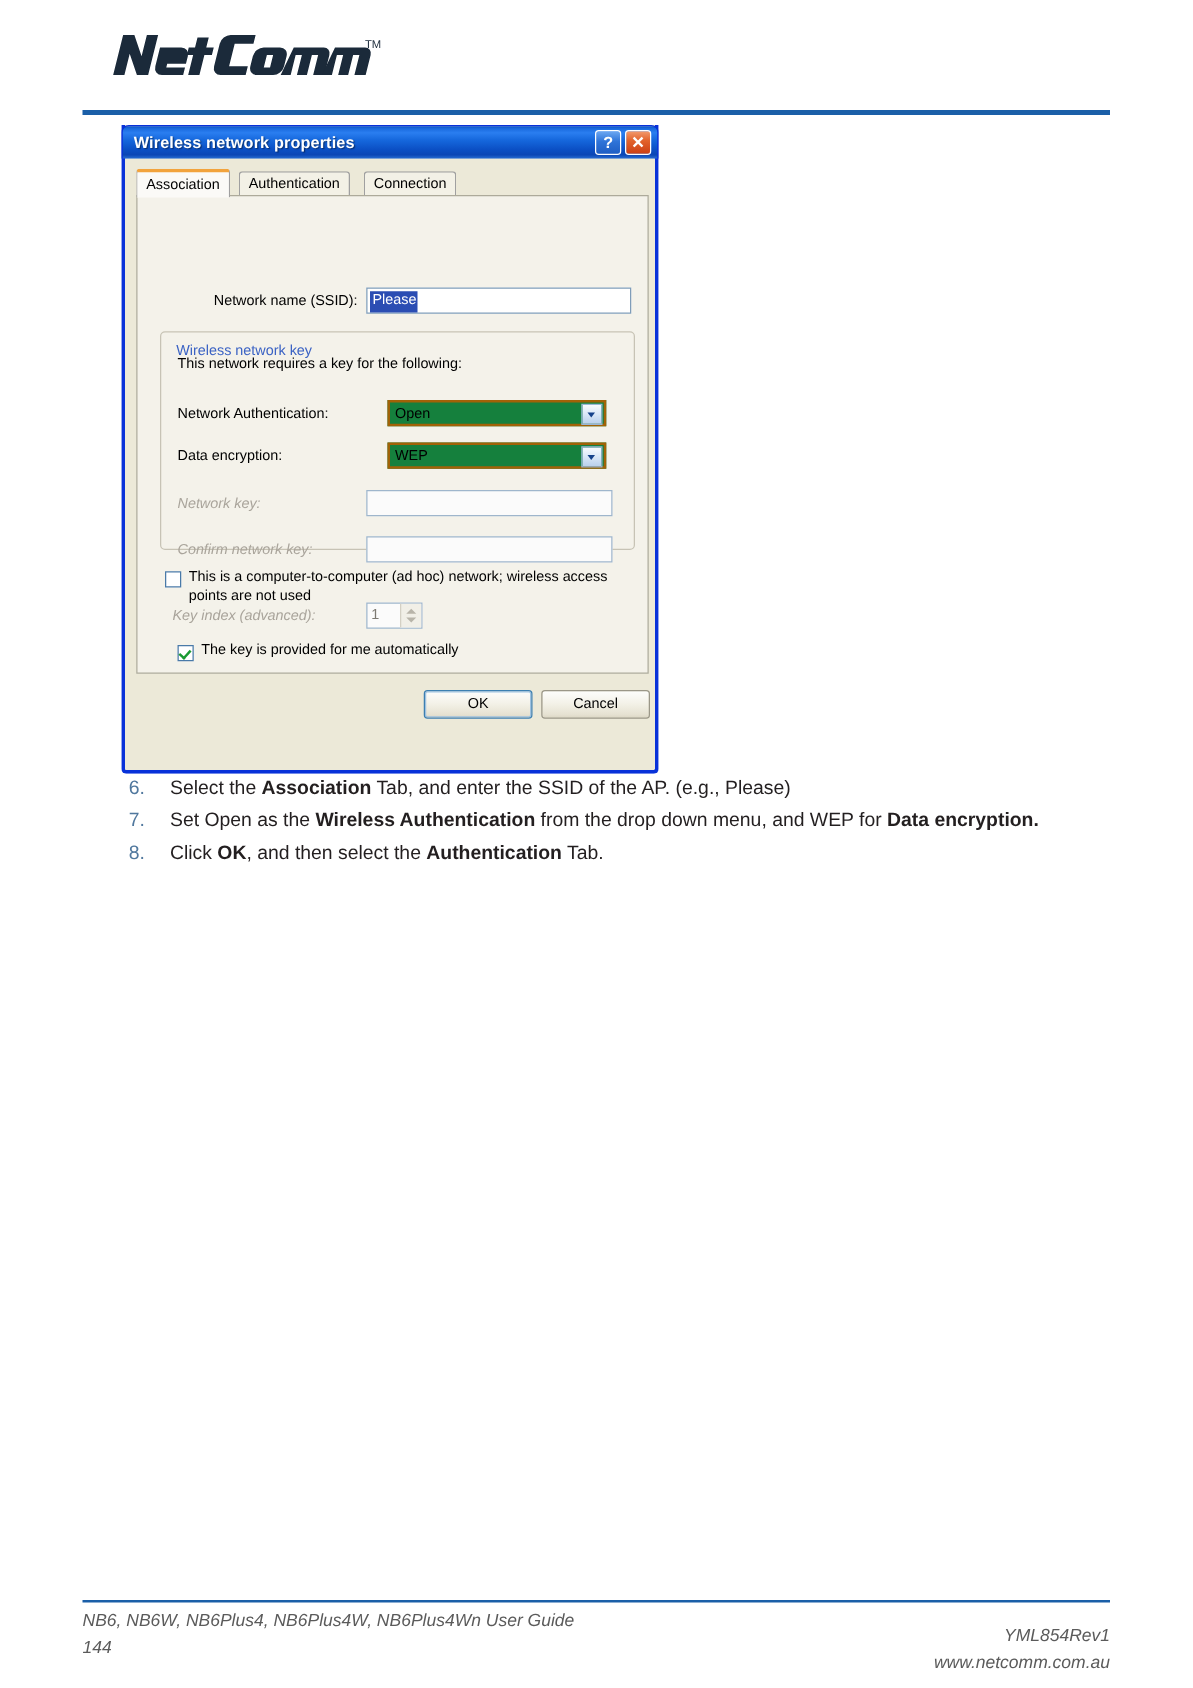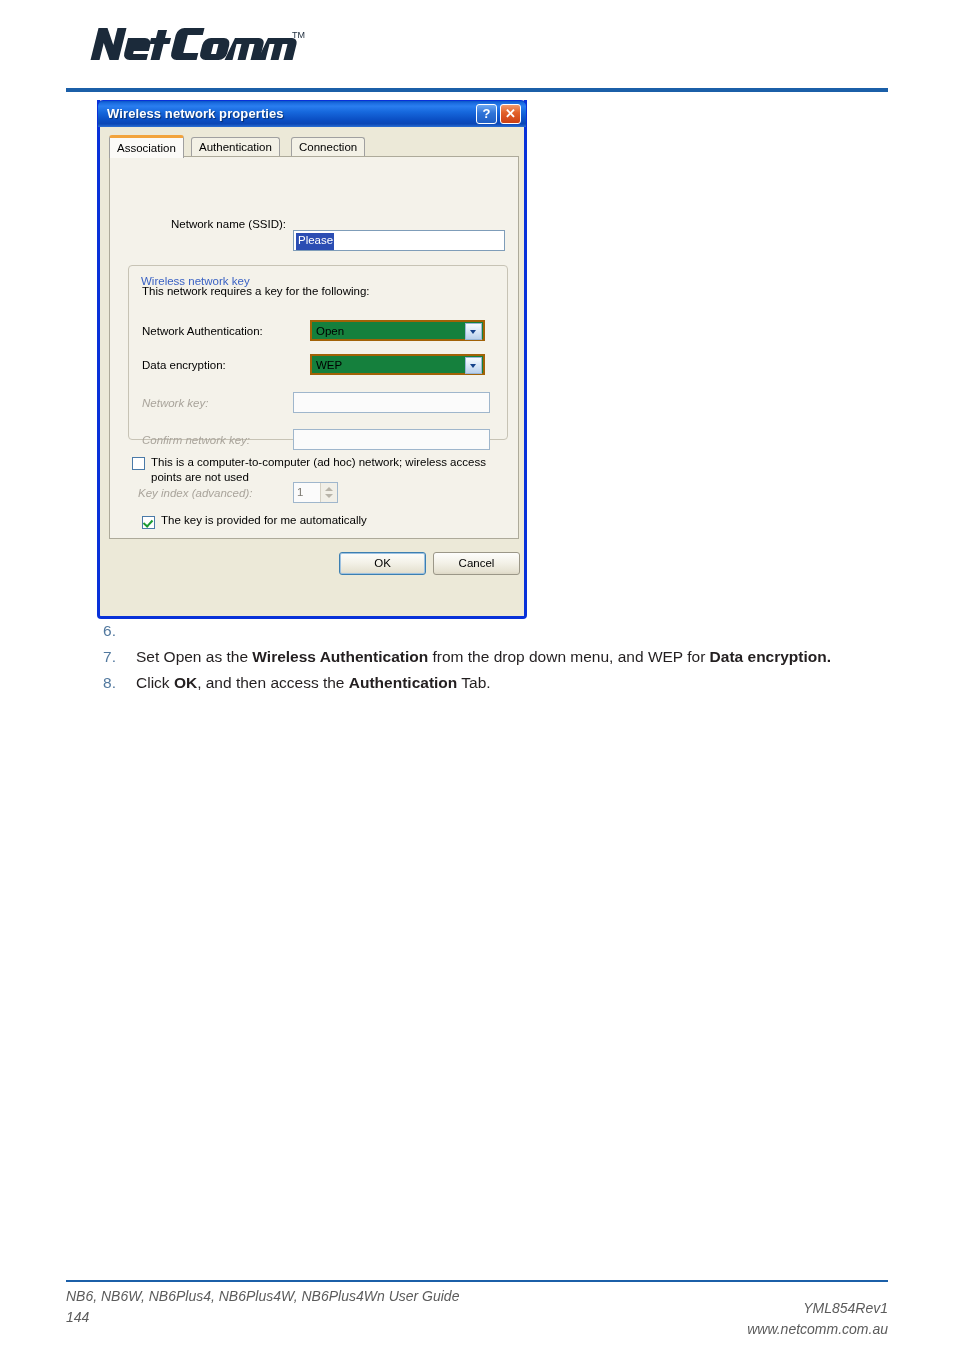--- a/index.html
+++ b/index.html
@@ -166,21 +166,21 @@
     white-space: nowrap;
   }
   .xp-textbox.disabled { background: #fbfbfb; border-color: #9fb6cc; }
   .sel-text {
     background: #2b4db3;
     color: #ffffff;
     padding: 1px 1px 13px 2px;
   }
 
   
-  #ssid-label { left: 18px; top: 61px; padding-left: 43px; }
+  #ssid-label { left: 18px; top: 78px; padding-left: 43px; }
   #ssid-input { left: 183px; top: 73px; width: 212px; height: 21px; line-height: 19px; }
 
   
   #wnk-group {
     position: absolute;
     left: 18px;
     top: 108px;
     width: 380px;
     height: 175px;
     border: 1px solid #c7c3b5;
@@ -457,28 +457,29 @@
     <div id="adhoc-label">This is a computer-to-computer (ad hoc) network; wireless access points are not used</div>
   </div>
 
   <div class="xp-button default" id="ok-button">OK</div>
   <div class="xp-button" id="cancel-button">Cancel</div>
 </div>
 
 <div id="steps">
   <div class="step">
     <span class="step-num">6.</span>
+    <span class="step-text"><span>Select the </span><b>Association</b><span> Tab, and enter the SSID of the AP. (e.g., Please)</span></span>
   </div>
   <div class="step">
     <span class="step-num">7.</span>
     <span class="step-text"><span>Set Open as the </span><b>Wireless Authentication</b><span> from the drop down menu, and WEP for </span><b>Data encryption.</b></span>
   </div>
   <div class="step">
     <span class="step-num">8.</span>
-    <span class="step-text"><span>Click </span><b>OK</b><span>, and then access the </span><b>Authentication</b><span> Tab.</span></span>
+    <span class="step-text"><span>Click </span><b>OK</b><span>, and then select the </span><b>Authentication</b><span> Tab.</span></span>
   </div>
 </div>
 
 <div id="footer-rule"></div>
 <div id="footer">
   <div id="footer-left">
     <div>NB6, NB6W, NB6Plus4, NB6Plus4W, NB6Plus4Wn User Guide</div>
     <div>144</div>
   </div>
   <div id="footer-right">

